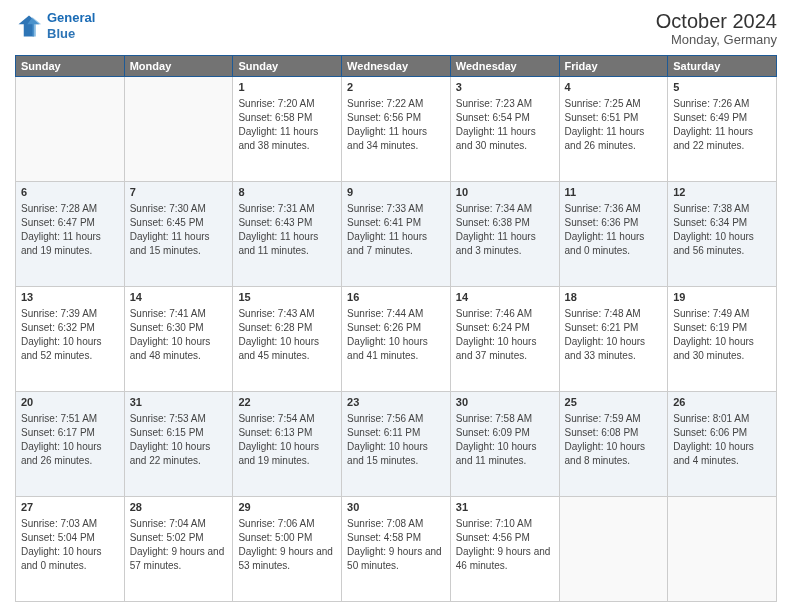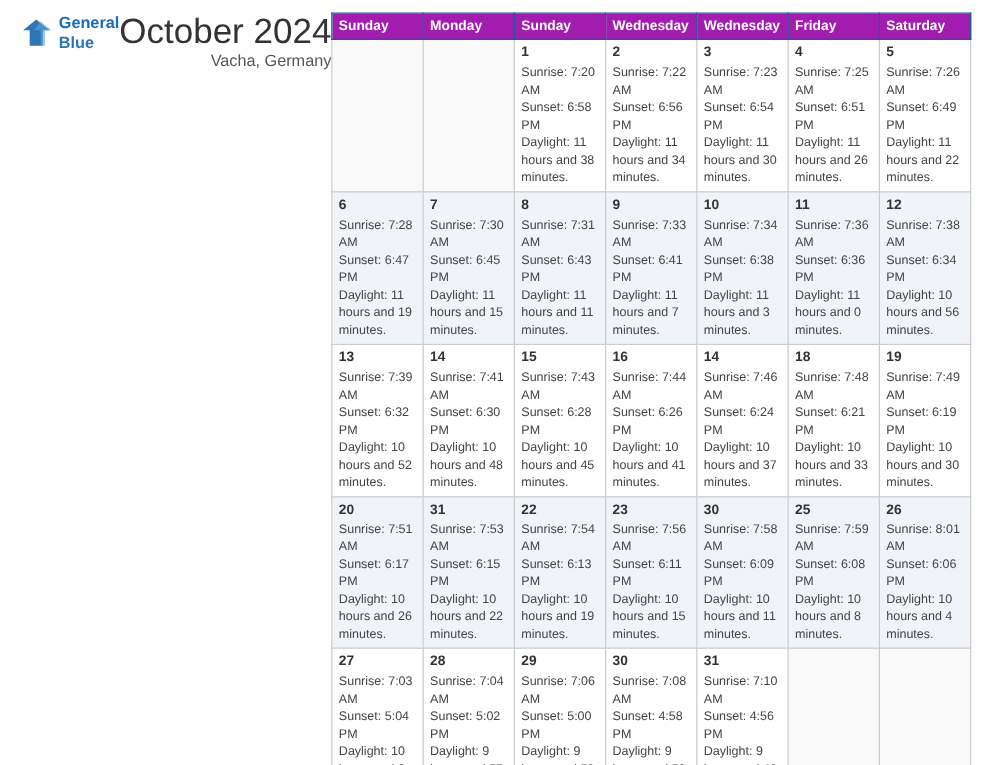--- a/index.html
+++ b/index.html
@@ -8,21 +8,21 @@
       background: #fff;
       width: 792px;
       height: 612px;
       overflow: hidden;
     }
     .page {
       width: 792px;
       height: 612px;
       padding: 10px 15px;
       display: flex;
-      flex-direction: row;
+      flex-direction: column;
     }
     .header {
       display: flex;
       justify-content: space-between;
       align-items: flex-start;
       margin-bottom: 8px;
     }
     .logo {
       display: flex;
       align-items: center;
@@ -38,38 +38,38 @@
       color: #1a6bb5;
     }
     .logo-icon {
       width: 28px;
       height: 28px;
     }
     .title-block {
       text-align: right;
     }
     .month-title {
-      font-size: 28px;
+      font-size: 20px;
       font-weight: normal;
       color: #333;
       line-height: 1.1;
     }
     .location {
       font-size: 13px;
       color: #555;
     }
     .calendar {
       flex: 1;
       border: 1px solid #ccc;
       border-collapse: collapse;
       width: 100%;
       table-layout: fixed;
     }
     .calendar th {
-      background-color: #a21caf;
+      background-color: #737373;
       color: #fff;
       font-size: 11px;
       font-weight: bold;
       padding: 4px 5px;
       border: 1px solid #1e5a96;
       text-align: left;
     }
     .calendar td {
       border: 1px solid #ccc;
       vertical-align: top;
@@ -109,21 +109,21 @@
         <polygon points="16,4 28,14 22,14 22,28 10,28 10,14 4,14" fill="#2e75b6"></polygon>
         <polygon points="20,6 30,14 24,14 24,28 20,28 20,14 14,14" fill="#5ba3d9" opacity="0.6"></polygon>
       </svg>
       <div class="logo-text">
         <div><span>General</span></div>
         <div><span style="color:#2e75b6;">Blue</span></div>
       </div>
     </div>
     <div class="title-block">
       <div class="month-title">October 2024</div>
-      <div class="location">Vacha, Germany</div>
+      <div class="location">Monday, Germany</div>
     </div>
   </div>
 
   <table class="calendar">
     <thead>
       <tr>
       <th>Sunday</th>
           <th>Monday</th>
           <th>Sunday</th>
           <th>Wednesday</th>

